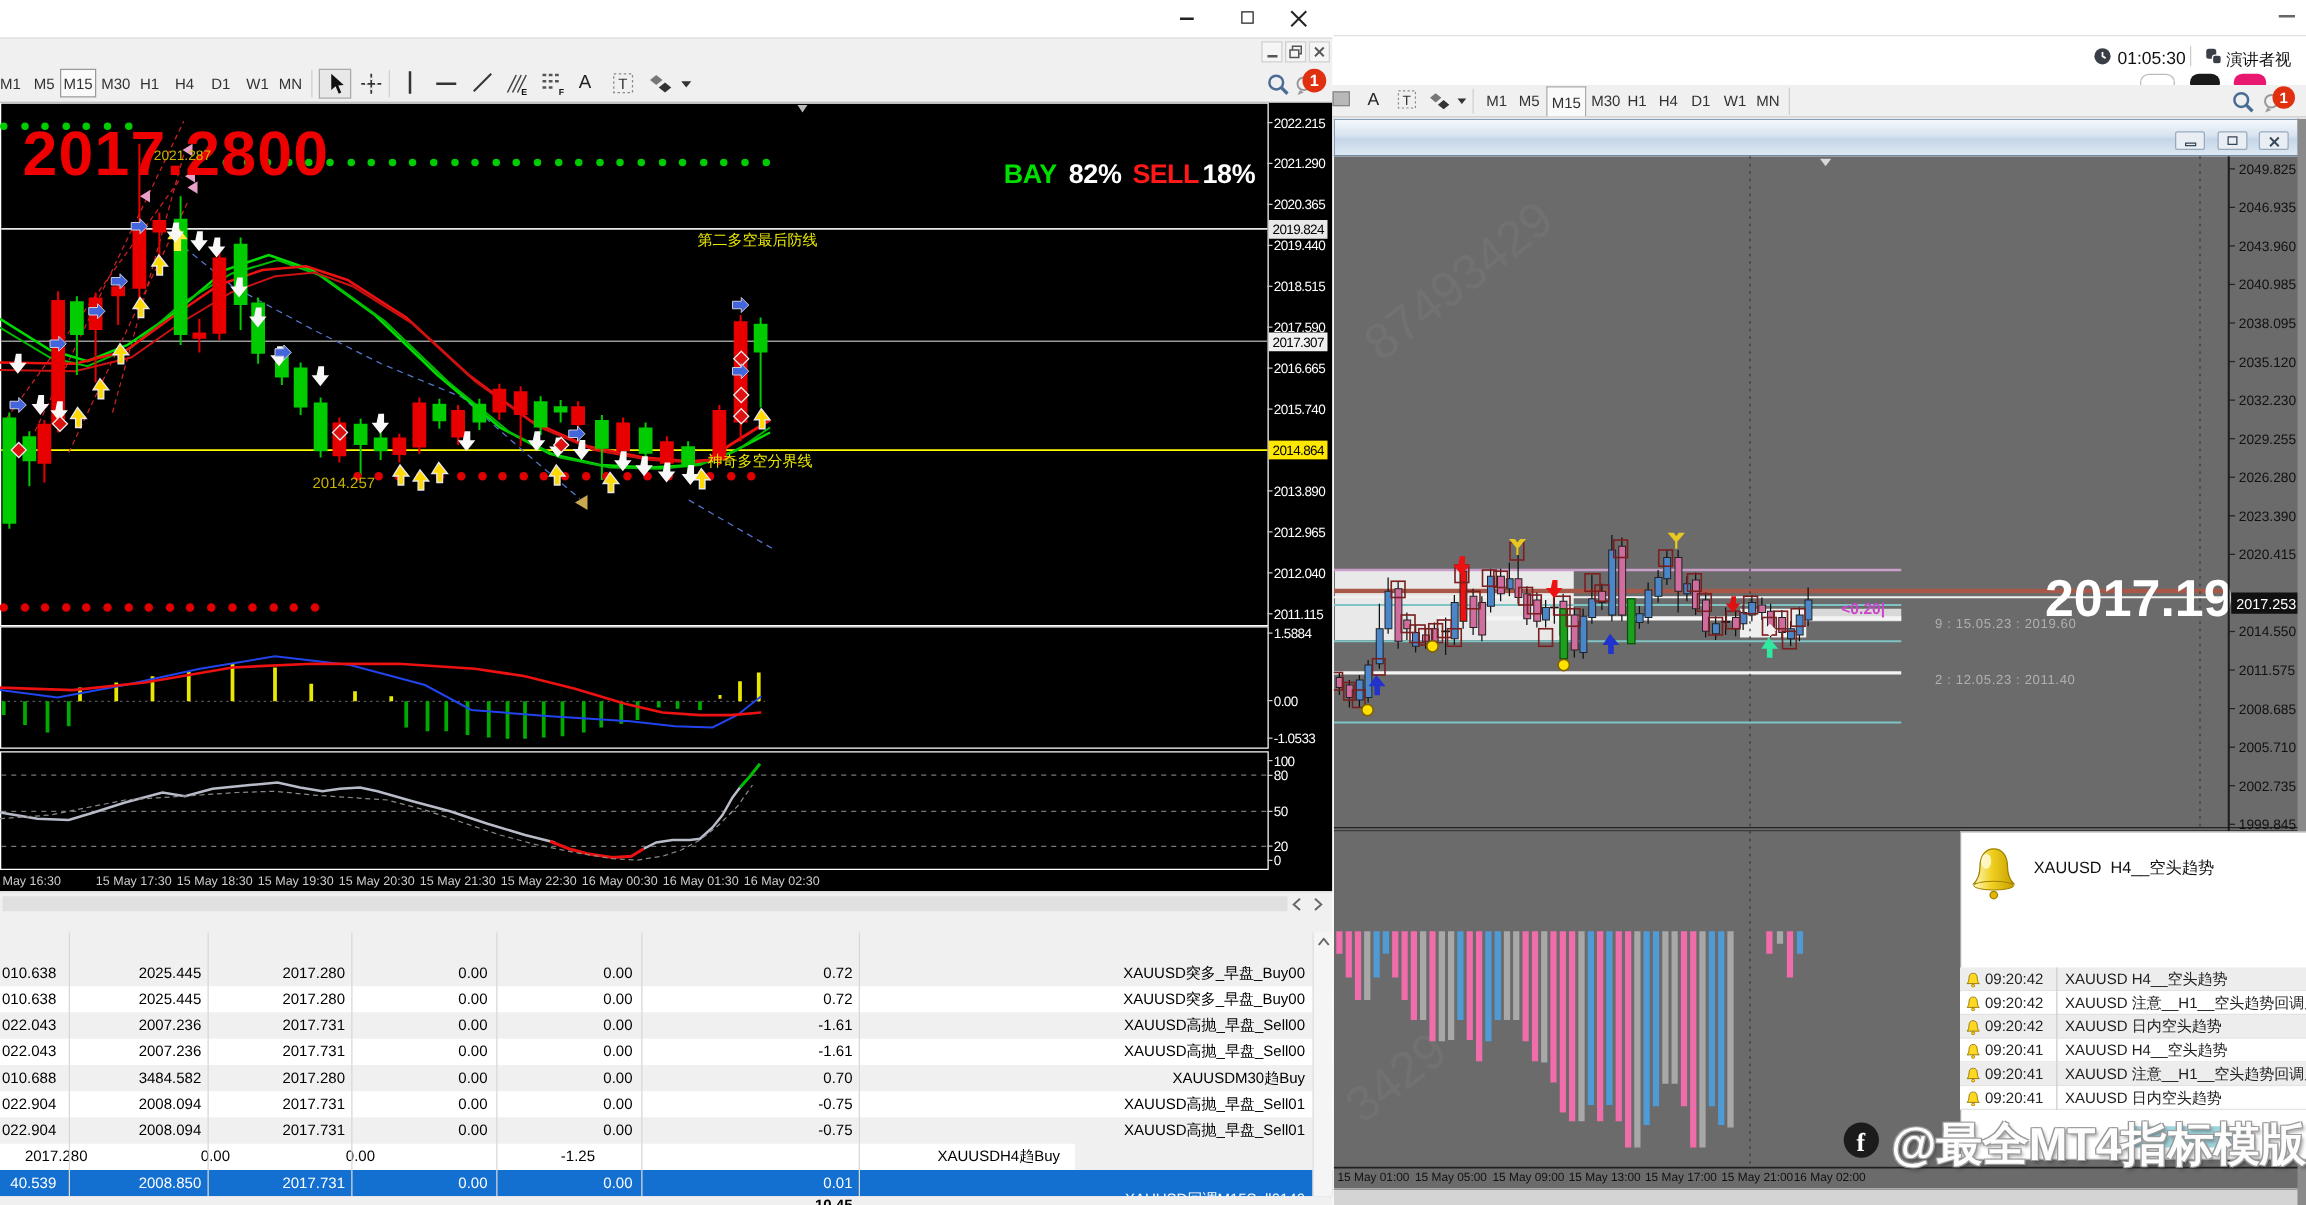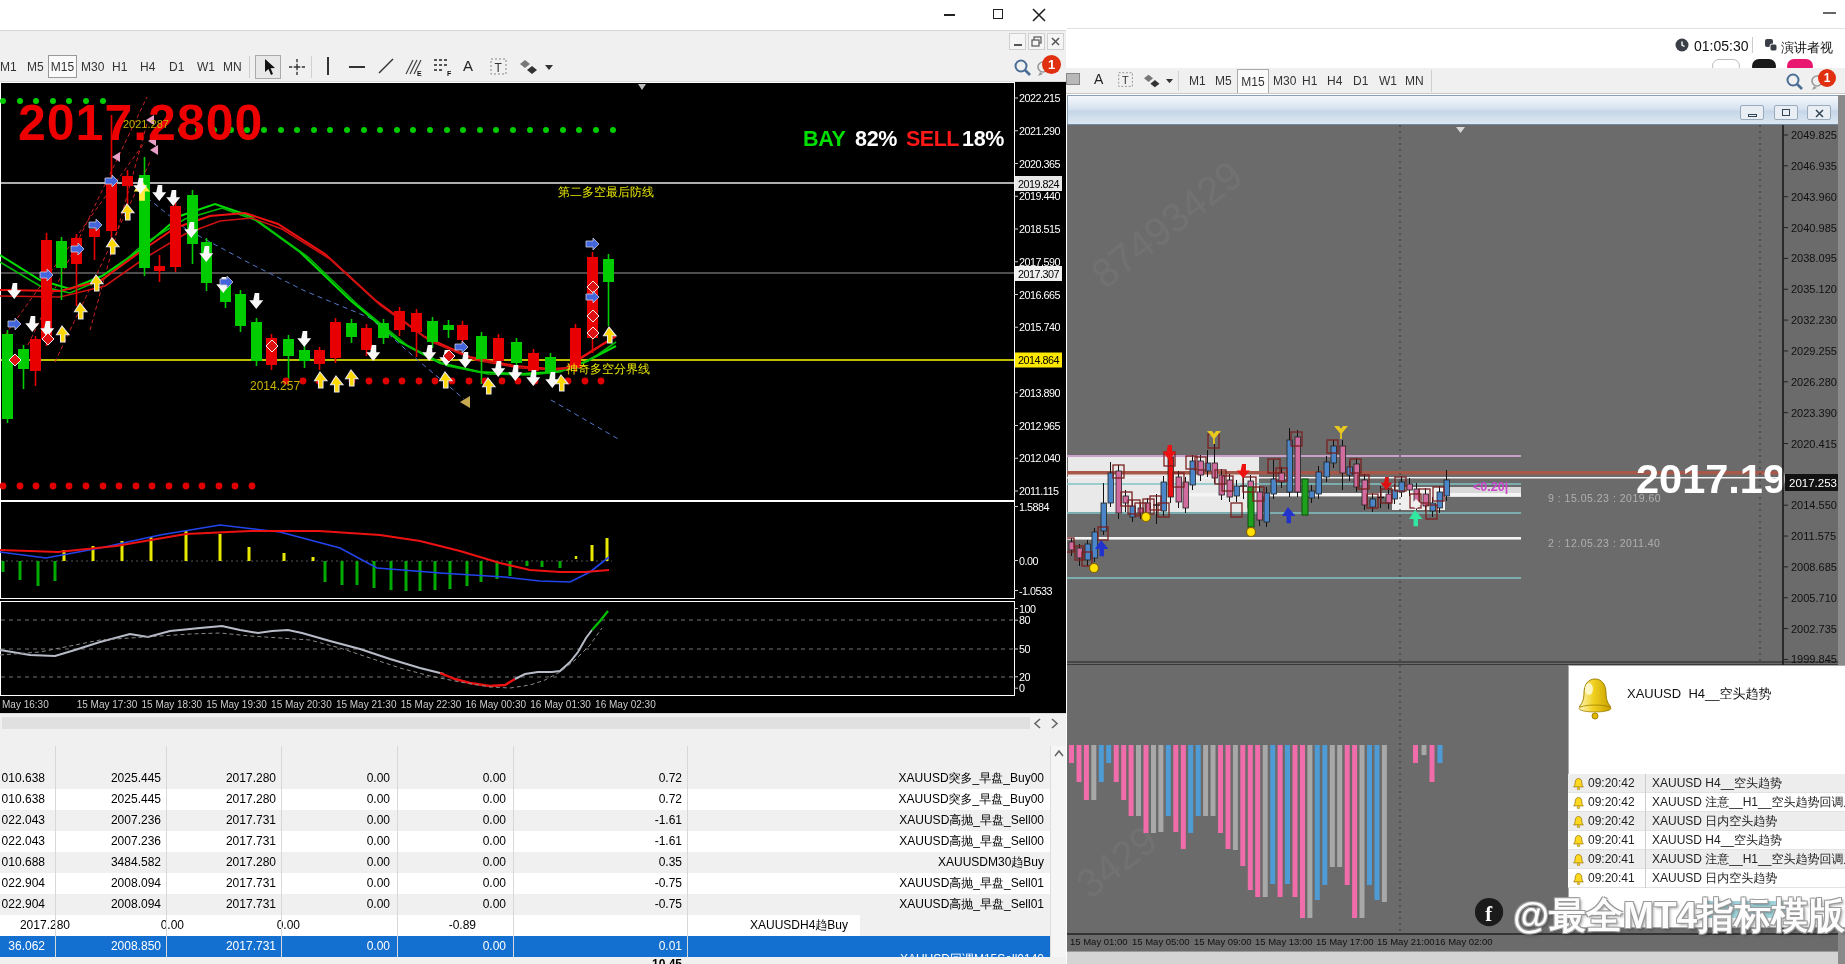--- a/index.html
+++ b/index.html
@@ -470,21 +470,21 @@
       <div style="position:absolute;right:560px;top:0">0.00</div>
       <div style="position:absolute;right:384px;top:0">-1.61</div>
       <div style="position:absolute;right:22px;top:0">XAUUSD高抛_早盘_Sell00</div>
     </div>
 <div style="position:absolute;left:0;top:852px;width:1066px;height:21px;background:#f0f0f0;color:#000;font-size:12px;line-height:21px">
       <div style="position:absolute;right:1021px;top:0">010.688</div>
       <div style="position:absolute;right:905px;top:0">3484.582</div>
       <div style="position:absolute;right:790px;top:0">2017.280</div>
       <div style="position:absolute;right:676px;top:0">0.00</div>
       <div style="position:absolute;right:560px;top:0">0.00</div>
-      <div style="position:absolute;right:384px;top:0">0.35</div>
+      <div style="position:absolute;right:384px;top:0">0.70</div>
       <div style="position:absolute;right:22px;top:0">XAUUSDM30趋Buy</div>
     </div>
 <div style="position:absolute;left:0;top:873px;width:1066px;height:21px;background:#ffffff;color:#000;font-size:12px;line-height:21px">
       <div style="position:absolute;right:1021px;top:0">022.904</div>
       <div style="position:absolute;right:905px;top:0">2008.094</div>
       <div style="position:absolute;right:790px;top:0">2017.731</div>
       <div style="position:absolute;right:676px;top:0">0.00</div>
       <div style="position:absolute;right:560px;top:0">0.00</div>
       <div style="position:absolute;right:384px;top:0">-0.75</div>
       <div style="position:absolute;right:22px;top:0">XAUUSD高抛_早盘_Sell01</div>
@@ -497,25 +497,25 @@
       <div style="position:absolute;right:560px;top:0">0.00</div>
       <div style="position:absolute;right:384px;top:0">-0.75</div>
       <div style="position:absolute;right:22px;top:0">XAUUSD高抛_早盘_Sell01</div>
     </div>
 <div style="position:absolute;left:0;top:915px;width:860px;height:21px;background:#ffffff;color:#000;font-size:12px;line-height:21px">
       <div style="position:absolute;right:1021px;top:0">012.317</div>
       <div style="position:absolute;right:905px;top:0">1437.870</div>
       <div style="position:absolute;right:790px;top:0">2017.280</div>
       <div style="position:absolute;right:676px;top:0">0.00</div>
       <div style="position:absolute;right:560px;top:0">0.00</div>
-      <div style="position:absolute;right:384px;top:0">-0.89</div>
+      <div style="position:absolute;right:384px;top:0">-1.25</div>
       <div style="position:absolute;right:12px;top:0">XAUUSDH4趋Buy</div>
     </div>
 <div style="position:absolute;left:0;top:936px;width:1066px;height:21px;background:#1470d0;color:#fff;font-size:12px;line-height:21px">
-      <div style="position:absolute;right:1021px;top:0">36.062</div>
+      <div style="position:absolute;right:1021px;top:0">40.539</div>
       <div style="position:absolute;right:905px;top:0">2008.850</div>
       <div style="position:absolute;right:790px;top:0">2017.731</div>
       <div style="position:absolute;right:676px;top:0">0.00</div>
       <div style="position:absolute;right:560px;top:0">0.00</div>
       <div style="position:absolute;right:384px;top:0">0.01</div>
       <div style="position:absolute;right:22px;top:13px">XAUUSD回调M15Sell0140</div>
     </div>
 <div style="position:absolute;left:55px;top:746px;width:1px;height:211px;background:#d8d8d8"></div>
     <div style="position:absolute;left:166px;top:746px;width:1px;height:211px;background:#d8d8d8"></div>
     <div style="position:absolute;left:281px;top:746px;width:1px;height:211px;background:#d8d8d8"></div>

